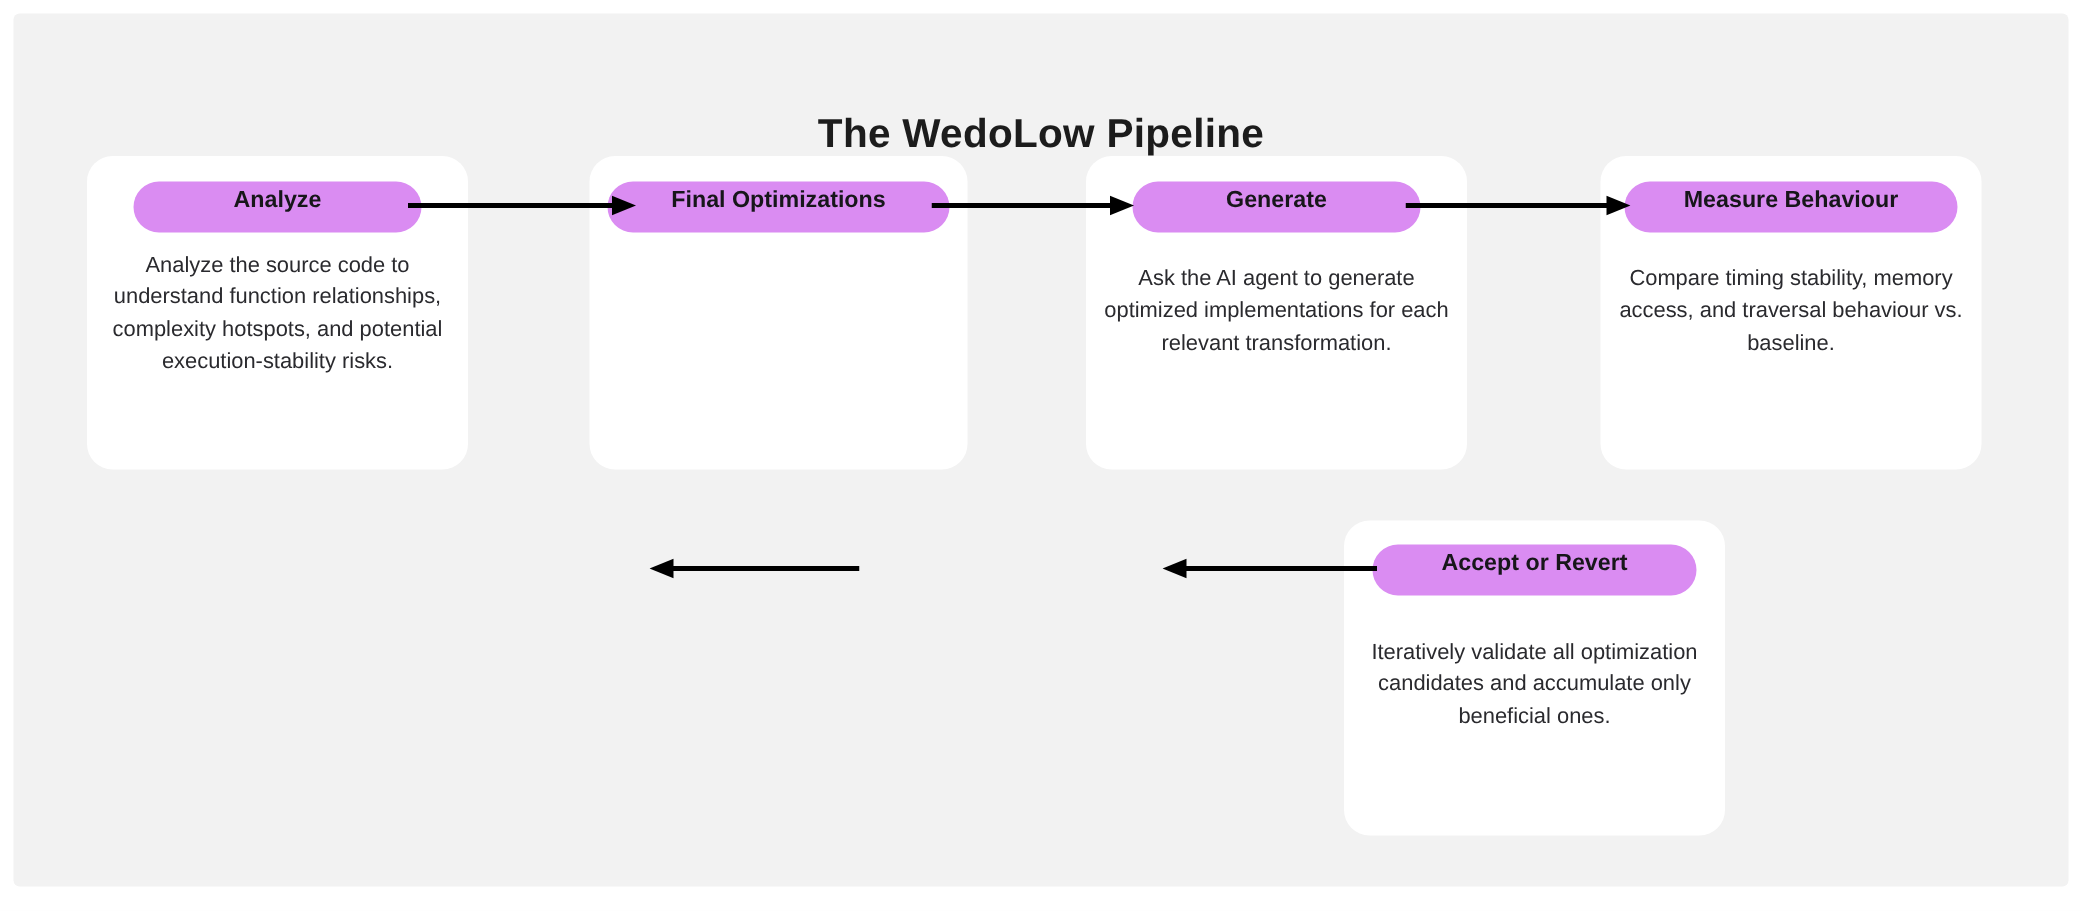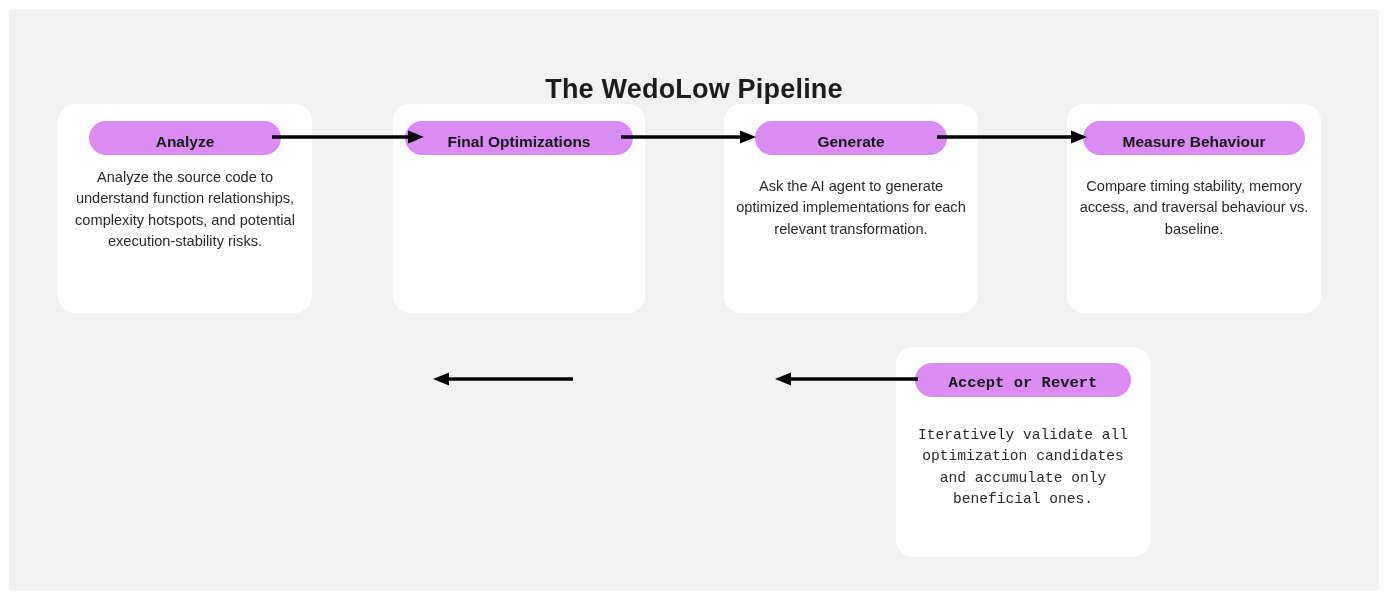--- a/index.html
+++ b/index.html
@@ -49,21 +49,21 @@
     background: #ffffff;
     border-radius: 17px;
     box-sizing: border-box;
   }
 
   .pill {
     position: absolute;
     background: #da8cf2;
     border-radius: 999px;
     display: flex;
-    align-items: flex-end;
+    align-items: flex-start;
     justify-content: center;
     text-align: center;
     color: #17161a;
     font-size: 15.5px;
     font-weight: 700;
     line-height: 1.16;
     box-sizing: border-box;
     padding: 4px 10px;
   }
 
@@ -114,21 +114,21 @@
 
   <div class="card" style="left:724px; top:104px; width:254px; height:209px;">
     <div class="pill" style="left:31px; top:17px; width:192px; height:34px;">
       <span>Generate</span>
     </div>
     <div class="desc" style="left:6px; top:72px; width:242px;">Ask the AI agent to generate optimized implementations for each relevant transformation.</div>
   </div>
 
 
 
-  <div class="card" style="left:896px; top:347px; width:254px; height:210px;font-family:Liberation Mono, monospace;">
+  <div class="card" style="left:896px; top:347px; width:254px; height:210px;">
     <div class="pill" style="left:19px; top:16px; width:216px; height:34px;">
       <span>Accept or Revert</span>
     </div>
     <div class="desc" style="left:10px; top:78px; width:234px;">Iteratively validate all optimization candidates and accumulate only beneficial ones.</div>
   </div>
 
   <div class="connector" style="left:272px; top:126px; width:152px; height:22px;">
     <svg width="152" height="22" viewBox="0 0 152 22">
       <line x1="0" y1="11" x2="140" y2="11" stroke="#000" stroke-width="3.4"></line>
       <polygon points="152,11 136,4.5 136,17.5" fill="#000"></polygon>

